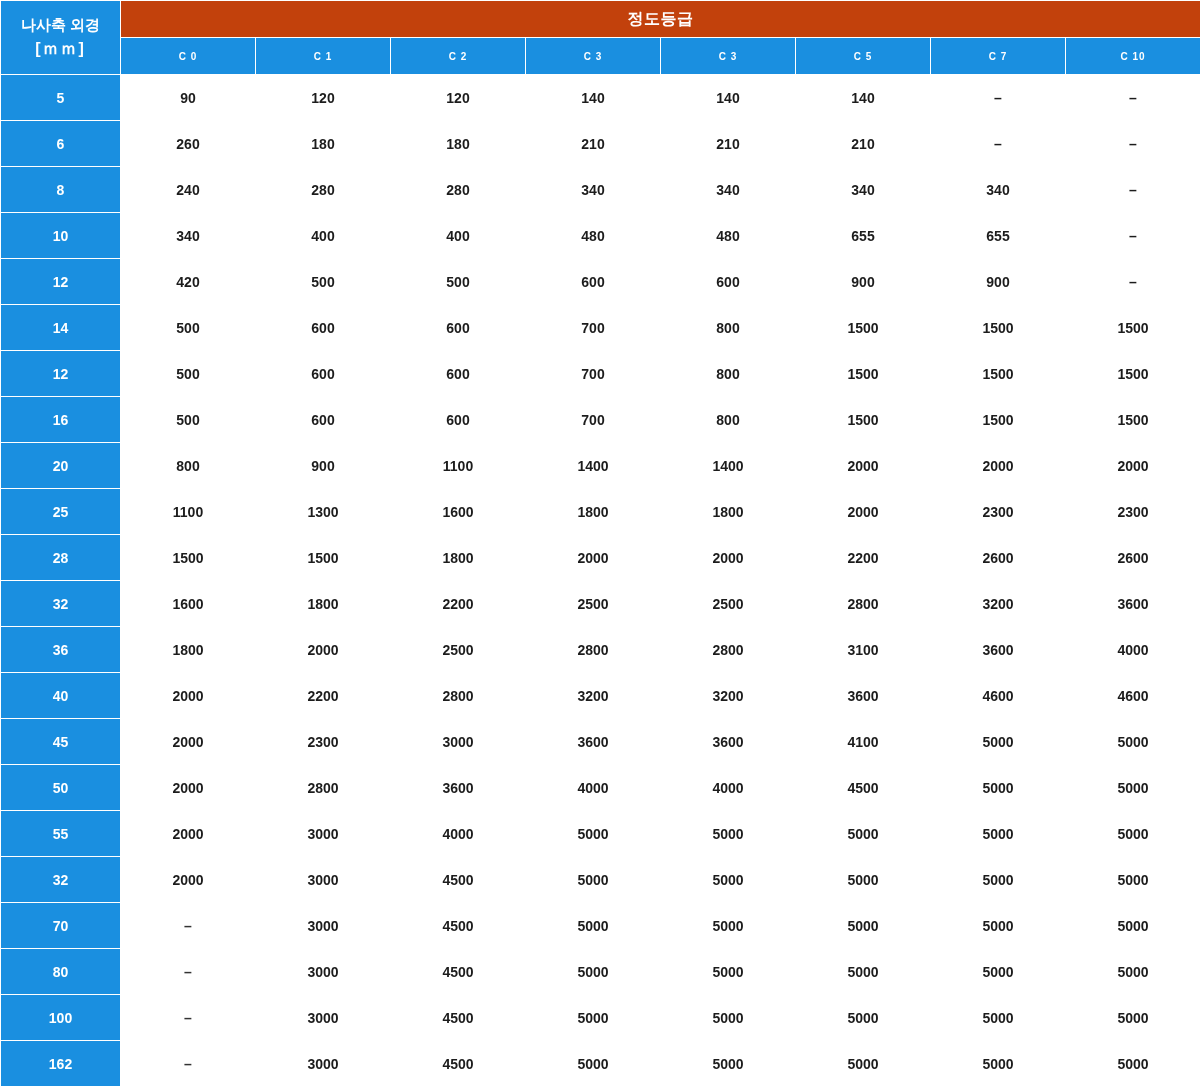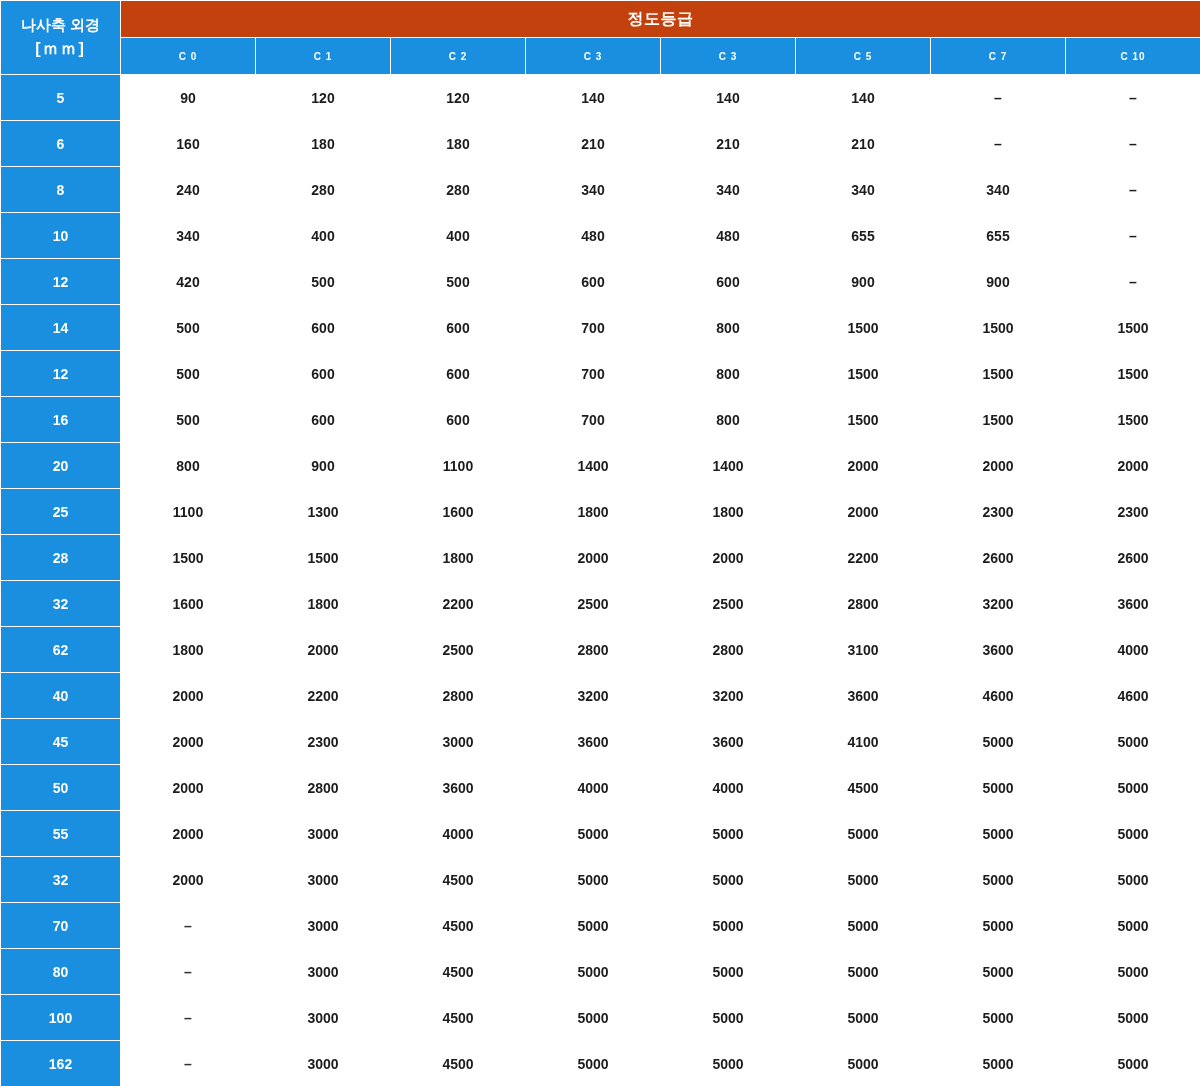--- a/index.html
+++ b/index.html
@@ -111,21 +111,21 @@
       <td class="val">120</td>
       <td class="val">120</td>
       <td class="val">140</td>
       <td class="val">140</td>
       <td class="val">140</td>
       <td class="val">–</td>
       <td class="val">–</td>
     </tr>
     <tr>
       <td class="row-label">6</td>
-      <td class="val">160</td>
+      <td class="val">260</td>
       <td class="val">180</td>
       <td class="val">180</td>
       <td class="val">210</td>
       <td class="val">210</td>
       <td class="val">210</td>
       <td class="val">–</td>
       <td class="val">–</td>
     </tr>
     <tr>
       <td class="row-label">8</td>
@@ -231,21 +231,21 @@
       <td class="val">1600</td>
       <td class="val">1800</td>
       <td class="val">2200</td>
       <td class="val">2500</td>
       <td class="val">2500</td>
       <td class="val">2800</td>
       <td class="val">3200</td>
       <td class="val">3600</td>
     </tr>
     <tr>
-      <td class="row-label">62</td>
+      <td class="row-label">36</td>
       <td class="val">1800</td>
       <td class="val">2000</td>
       <td class="val">2500</td>
       <td class="val">2800</td>
       <td class="val">2800</td>
       <td class="val">3100</td>
       <td class="val">3600</td>
       <td class="val">4000</td>
     </tr>
     <tr>

